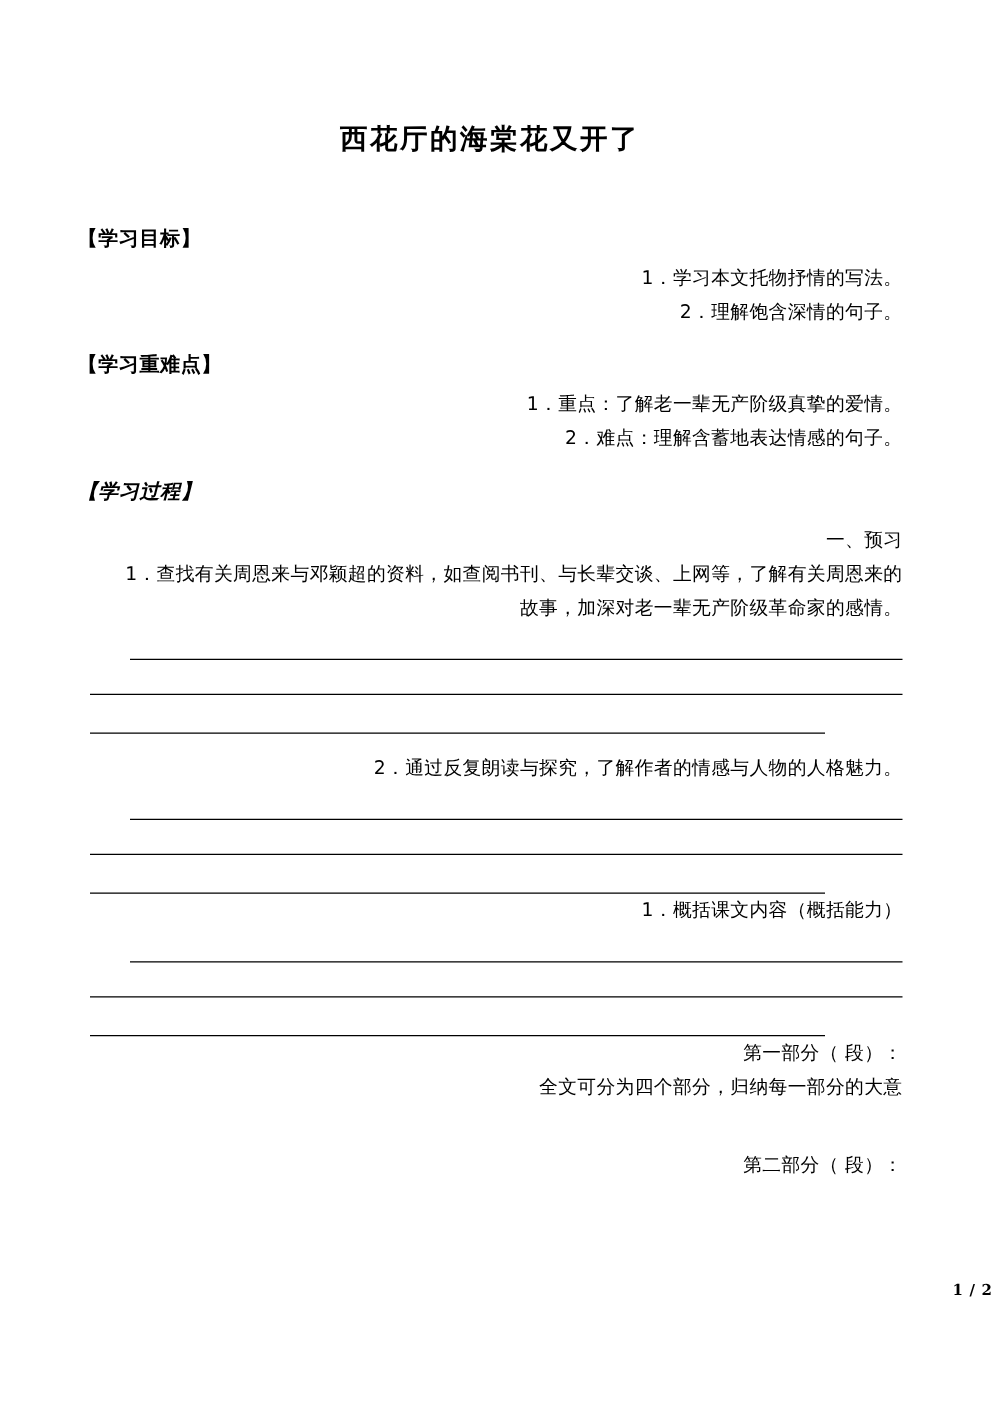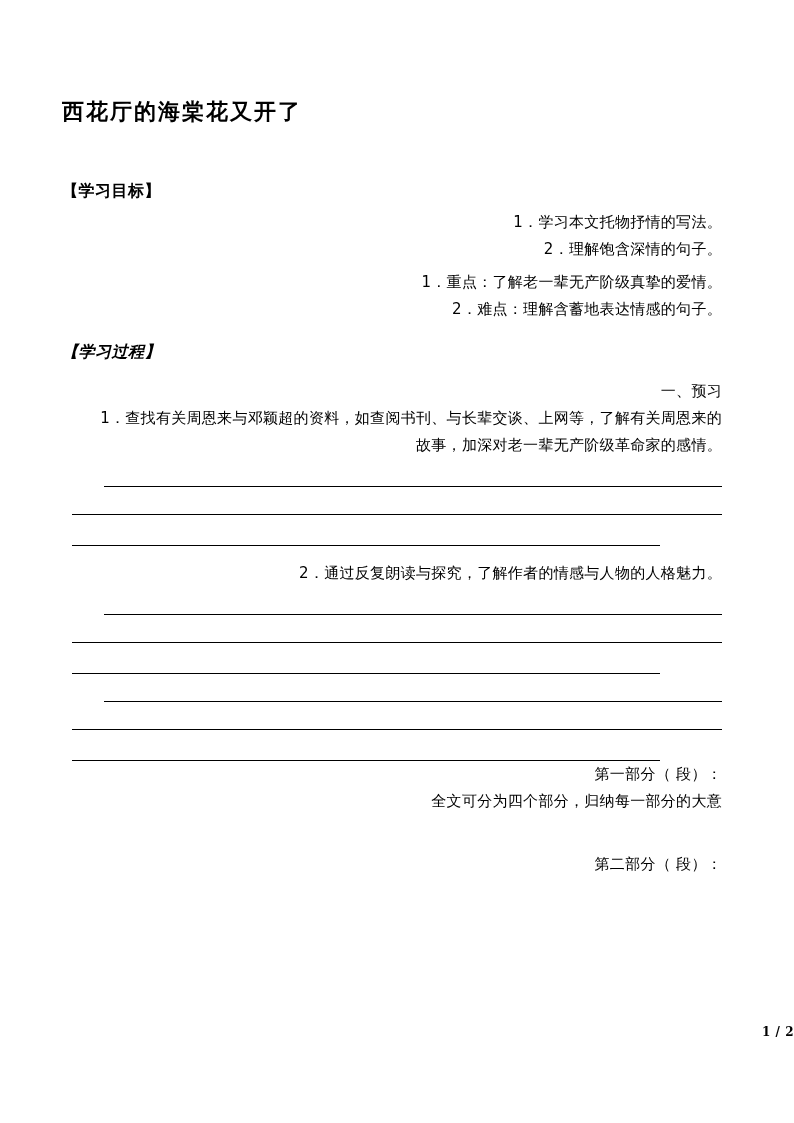--- a/index.html
+++ b/index.html
@@ -20,20 +20,21 @@
     box-sizing: border-box;
   }
   .content {
     position: absolute;
     left: 62px;
     top: 0;
     width: 660px;
   }
 
   .doc-title {
+    text-align: center;
     font-size: 22px;
     font-weight: bold;
     letter-spacing: 2px;
     margin: 0;
     padding-top: 98px;
     line-height: 1.3;
   }
 
   .section-head {
     font-size: 16px;
@@ -102,20 +103,21 @@
 <div class="page">
 
   <div class="content">
 
     <h1 class="doc-title">西花厅的海棠花又开了</h1>
 
     <div class="section-head head-gap-1">【学习目标】</div>
     <div class="body-line indent-1 list-gap">1．学习本文托物抒情的写法。</div>
     <div class="body-line indent-1">2．理解饱含深情的句子。</div>
 
+    <div class="section-head head-gap-2">【学习重难点】</div>
     <div class="body-line indent-1 list-gap">1．重点：了解老一辈无产阶级真挚的爱情。</div>
     <div class="body-line indent-1">2．难点：理解含蓄地表达情感的句子。</div>
 
     <div class="section-head head-gap-3">【学习过程】</div>
 
     <div class="body-line indent-0 sub-head">一、预习</div>
     <div class="body-line indent-0 para-flow">1．查找有关周恩来与邓颖超的资料，如查阅书刊、与长辈交谈、上网等，了解有关周恩来的故事，加深对老一辈无产阶级革命家的感情。</div>
 
     <div class="lines-group">
       <div class="sp-18"></div>
@@ -130,20 +132,21 @@
 
     <div class="lines-group">
       <div class="sp-18"></div>
       <div class="ans-line l-indent"></div>
       <div class="sp-27"></div>
       <div class="ans-line l-full"></div>
       <div class="sp-30"></div>
       <div class="ans-line l-short"></div>
     </div>
 
+    <div class="body-line indent-1">1．概括课文内容（概括能力）</div>
 
     <div class="lines-group">
       <div class="sp-18"></div>
       <div class="ans-line l-indent"></div>
       <div class="sp-27"></div>
       <div class="ans-line l-full"></div>
       <div class="sp-30"></div>
       <div class="ans-line l-short"></div>
     </div>
 

